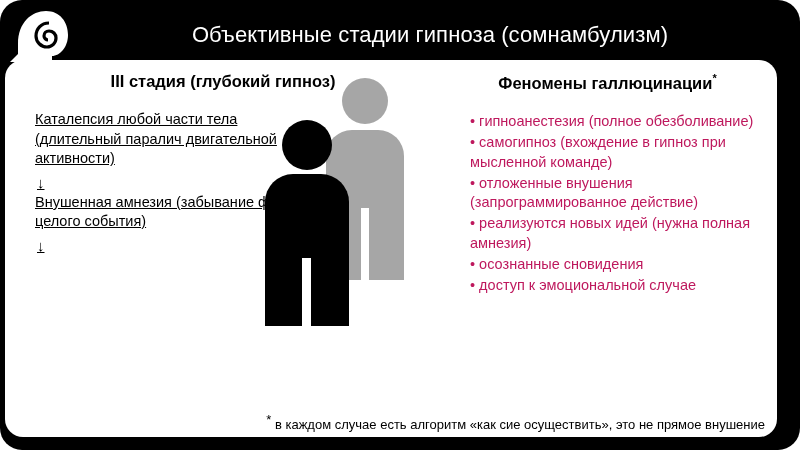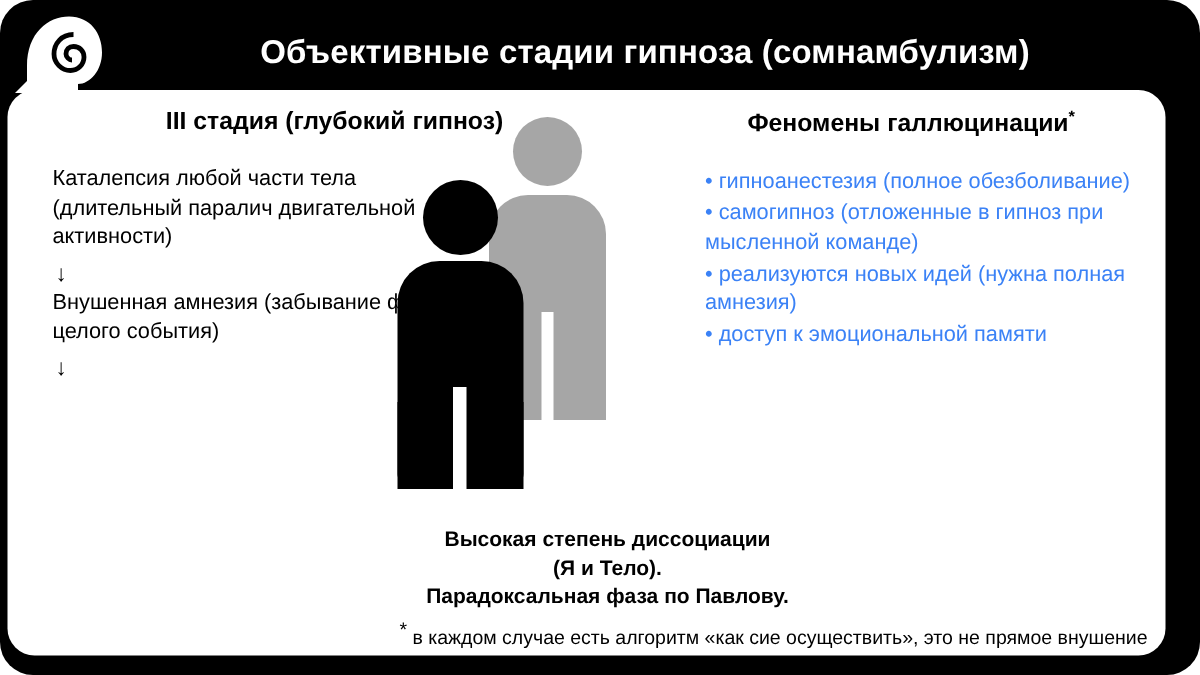--- a/index.html
+++ b/index.html
@@ -46,21 +46,21 @@
     height: 66px;
   }
   .title {
     position: absolute;
     left: 80px;
     top: 22px;
     width: 700px;
     text-align: center;
     color: #ffffff;
     font-size: 22px;
-    font-weight: bold;
+    font-weight: normal;
     letter-spacing: 0.1px;
   }
   .col-head {
     position: absolute;
     font-size: 16.5px;
     font-weight: bold;
     color: #000000;
     text-align: center;
   }
   #head-left {
@@ -75,41 +75,42 @@
   }
   .sup {
     font-size: 11px;
     vertical-align: super;
   }
   .left-col {
     position: absolute;
     left: 30px;
     top: 50px;
     width: 280px;
+    text-decoration: underline;
   }
   .lblock {
     font-size: 14.5px;
     line-height: 1.35;
     color: #000000;
     margin-bottom: 6px;
   }
   .arrow {
     display: block;
     font-size: 15px;
     line-height: 1.0;
     margin: 1px 0 3px 2px;
   }
   .right-col {
     position: absolute;
     left: 465px;
     top: 52px;
     width: 312px;
     font-size: 14.5px;
     line-height: 1.33;
-    color: #3b82f6;
+    color: #be185d;
   }
   .right-col .item {
     margin-bottom: 2px;
   }
   
   .people {
     position: absolute;
     left: 310px;
     top: 18px;
     width: 150px;
@@ -238,30 +239,27 @@
       <div class="fig black" style="left:-58px; top:0;">
         <div class="head"></div>
         <div class="body"></div>
         <div class="bodylow"></div>
         <div class="legsplit"></div>
       </div>
     </div>
 
     <div class="right-col">
       <div class="item">• гипноанестезия (полное обезболивание)</div>
-      <div class="item">• самогипноз (отложенные в гипноз при мысленной команде)</div>
+      <div class="item">• самогипноз (вхождение в гипноз при мысленной команде)</div>
+      <div class="item">• отложенные внушения (запрограммированное действие)</div>
       <div class="item">• реализуются новых идей (нужна полная амнезия)</div>
-      <div class="item">• доступ к эмоциональной памяти</div>
-    </div>
-
-    <div class="bottom-center">
-      <div>Высокая степень диссоциации</div>
-      <div>(Я и Тело).</div>
-      <div>Парадоксальная фаза по Павлову.</div>
-    </div>
+      <div class="item">• осознанные сновидения</div>
+      <div class="item">• доступ к эмоциональной случае</div>
+    </div>
+
 
     <div class="footnote">
       <span class="star">*</span>
       <span>в каждом случае есть алгоритм «как сие осуществить», это не прямое внушение</span>
     </div>
 
   </div>
 </div>
 
 </body></html>

